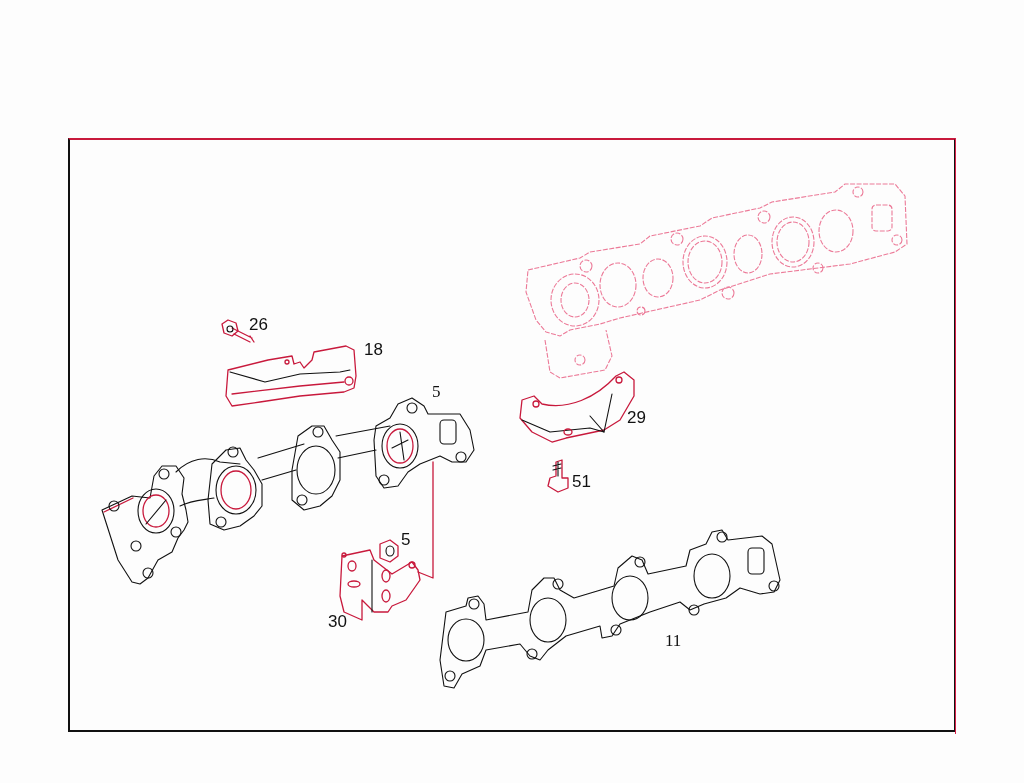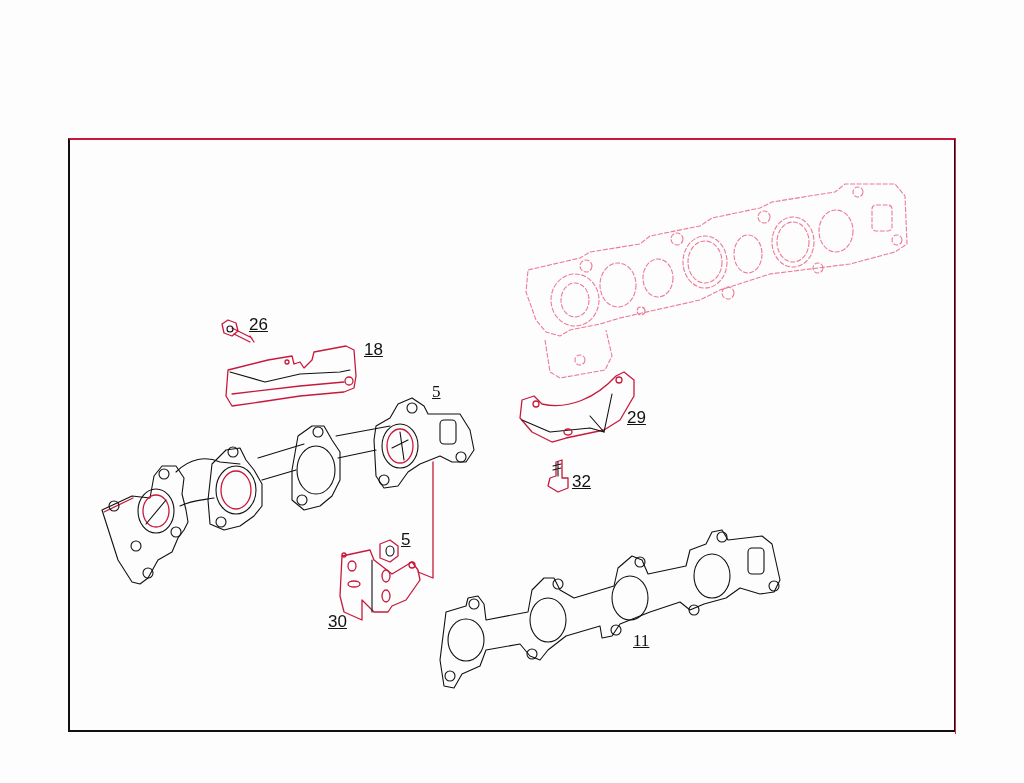--- a/index.html
+++ b/index.html
@@ -1,20 +1,20 @@
 <!DOCTYPE html>
 <html><head>
 <meta charset="utf-8">
 <style>
   html, body { margin:0; padding:0; background:#fdfdfd; }
   body { width:1024px; height:783px; position:relative; overflow:hidden; font-family:"Liberation Sans", sans-serif; }
   .frame { position:absolute; left:68px; top:138px; width:888px; height:594px; border:2px solid #111; border-top-color:#c8193c; box-sizing:border-box; }
   .frame::after { content:""; position:absolute; right:-2px; top:-2px; width:1px; height:596px; background:#d8204a; }
   svg.drawing { position:absolute; left:0; top:0; width:1024px; height:783px; }
-  .lbl { position:absolute; font-size:17px; color:#111; line-height:1; cursor:pointer;text-decoration:underline; }
+  .lbl { position:absolute; font-size:17px; color:#111; line-height:1; cursor:pointer; }
   .lbl.serif { font-family:"Liberation Serif", serif; font-size:17px; }
   .part { cursor:pointer; }
 </style>
 </head>
 <body>
 
 <div class="frame"></div>
 
 <svg class="drawing" viewBox="0 0 1024 783" xmlns="http://www.w3.org/2000/svg">
   <defs>
@@ -142,19 +142,19 @@
     <circle class="k" cx="722" cy="537" r="5"></circle>
     <circle class="k" cx="774" cy="586" r="5"></circle>
     <circle class="k" cx="694" cy="610" r="5"></circle>
     <circle class="k" cx="616" cy="630" r="5"></circle>
     <circle class="k" cx="532" cy="654" r="5"></circle>
     <circle class="k" cx="450" cy="676" r="5"></circle>
   </g>
 </svg>
 
 <div class="lbl serif" style="left:432px;top:383px">5</div>
-<div class="lbl serif" style="left:633px;top:632px">11</div>
+<div class="lbl serif" style="left:665px;top:632px">11</div>
 <div class="lbl" style="left:401px;top:531px">5</div>
 <div class="lbl" style="left:328px;top:613px">30</div>
 <div class="lbl" style="left:364px;top:341px">18</div>
 <div class="lbl" style="left:249px;top:316px">26</div>
 <div class="lbl" style="left:627px;top:409px">29</div>
-<div class="lbl" style="left:572px;top:473px">32</div>
+<div class="lbl" style="left:572px;top:473px">51</div>
 
 </body></html>

